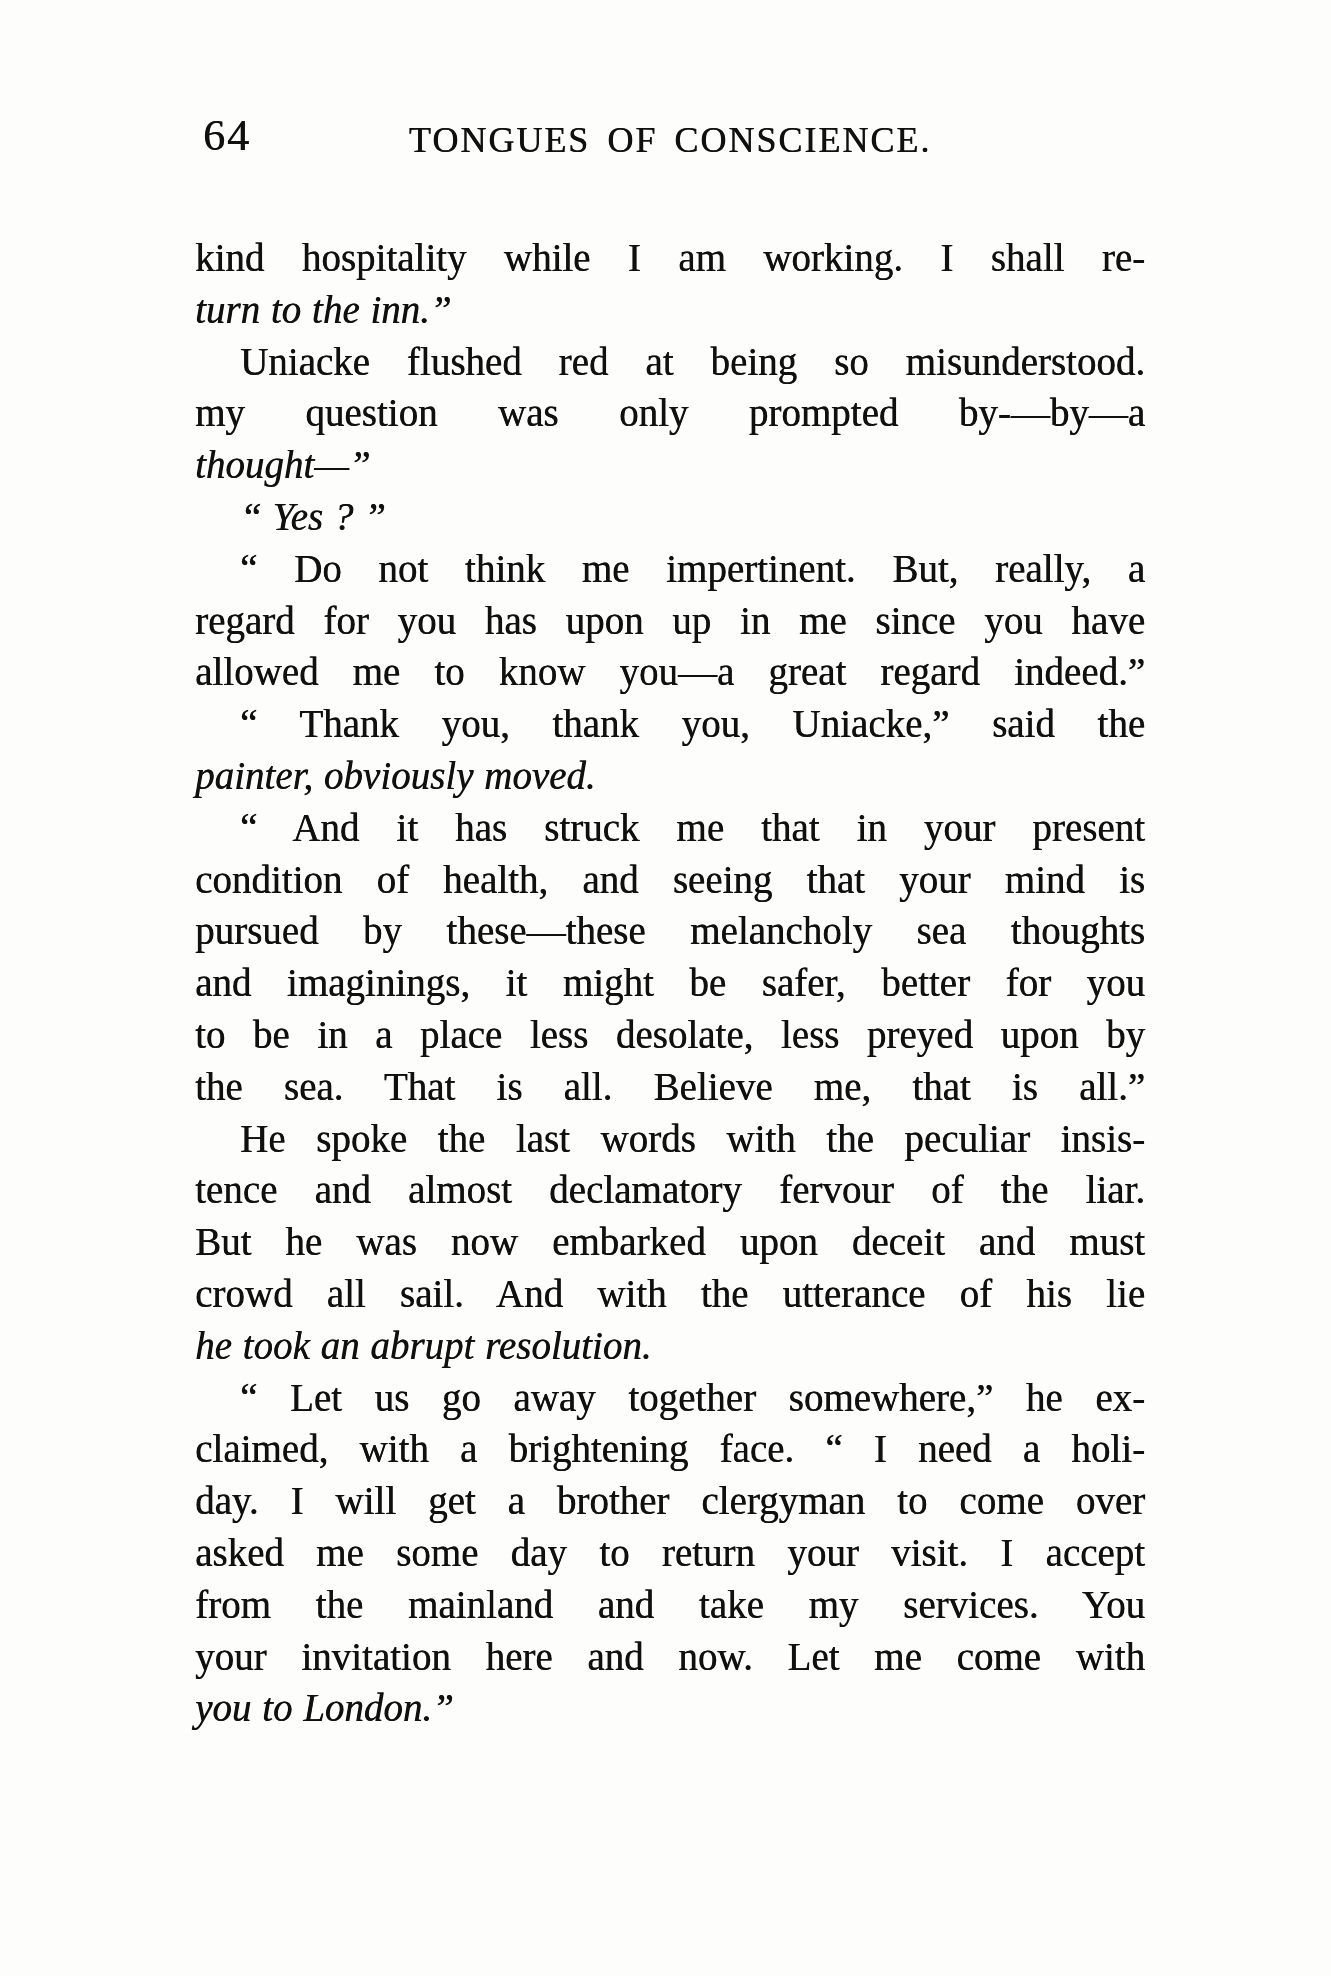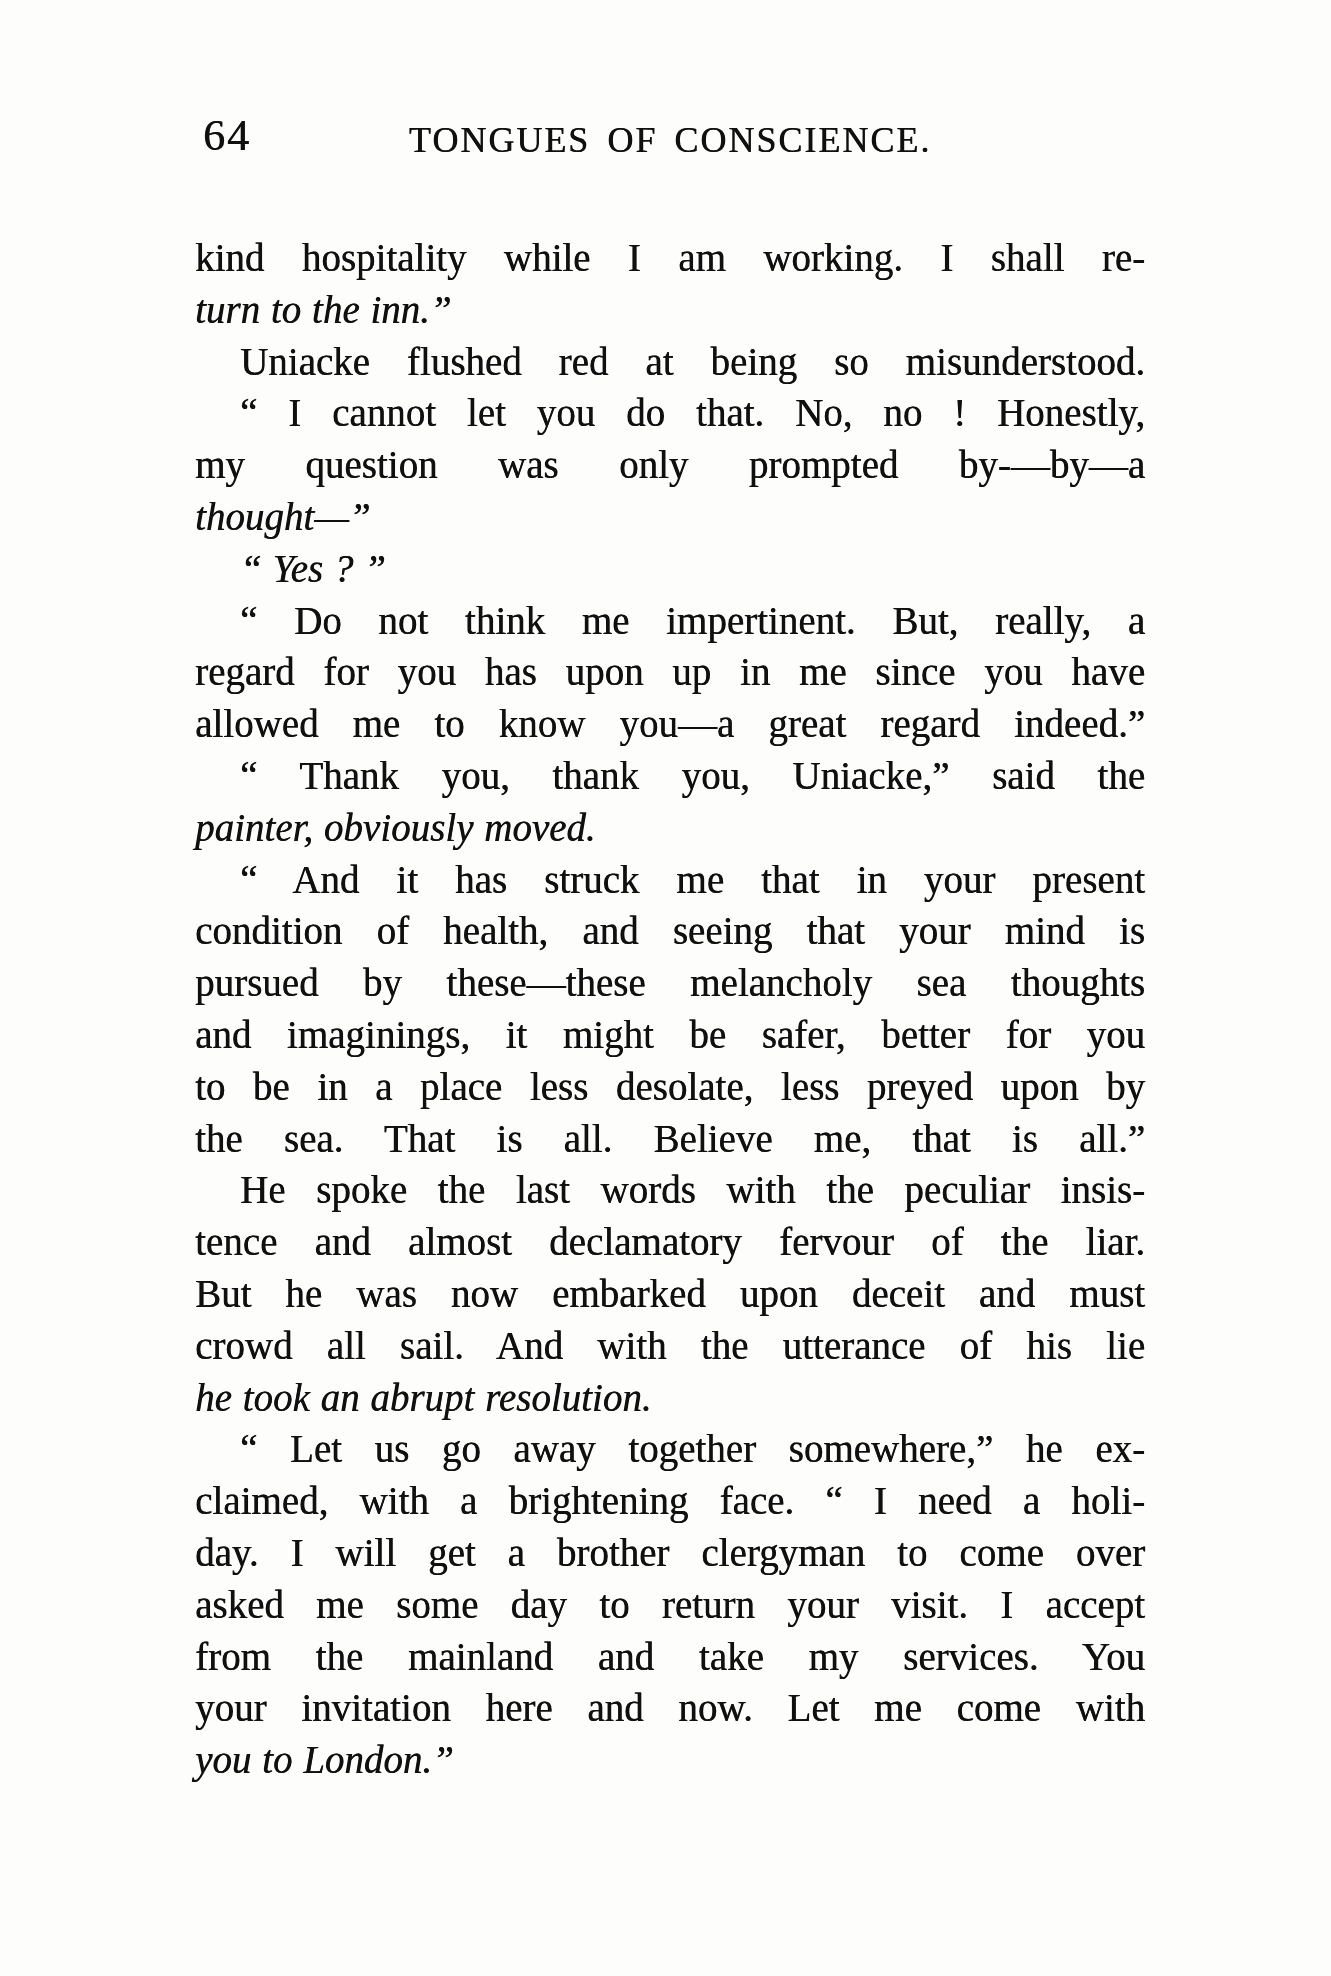--- a/index.html
+++ b/index.html
@@ -80,21 +80,20 @@
 <div class="page">
   <div class="header">
     <div class="page-number">64</div>
     <div class="running-title">TONGUES OF CONSCIENCE.</div>
   </div>
 
   <div class="text-block">
       <div class="line">kind hospitality while I am working.  I shall re-</div>
       <div class="line end">turn to the inn.”</div>
       <div class="line indent">Uniacke flushed red at being so misunderstood.</div>
-      <div class="line indent">“ I cannot let you do that.  No, no !  Honestly,</div>
       <div class="line">my question was only prompted by-—by—a</div>
       <div class="line end">thought—”</div>
       <div class="line indent end">“ Yes ? ”</div>
       <div class="line indent">“ Do not think me impertinent.  But, really, a</div>
       <div class="line">regard for you has upon up in me since you have</div>
       <div class="line">allowed me to know you—a great regard indeed.”</div>
       <div class="line indent">“ Thank you, thank you, Uniacke,” said the</div>
       <div class="line end">painter, obviously moved.</div>
       <div class="line indent">“ And it has struck me that in your present</div>
       <div class="line">condition of health, and seeing that your mind is</div>

